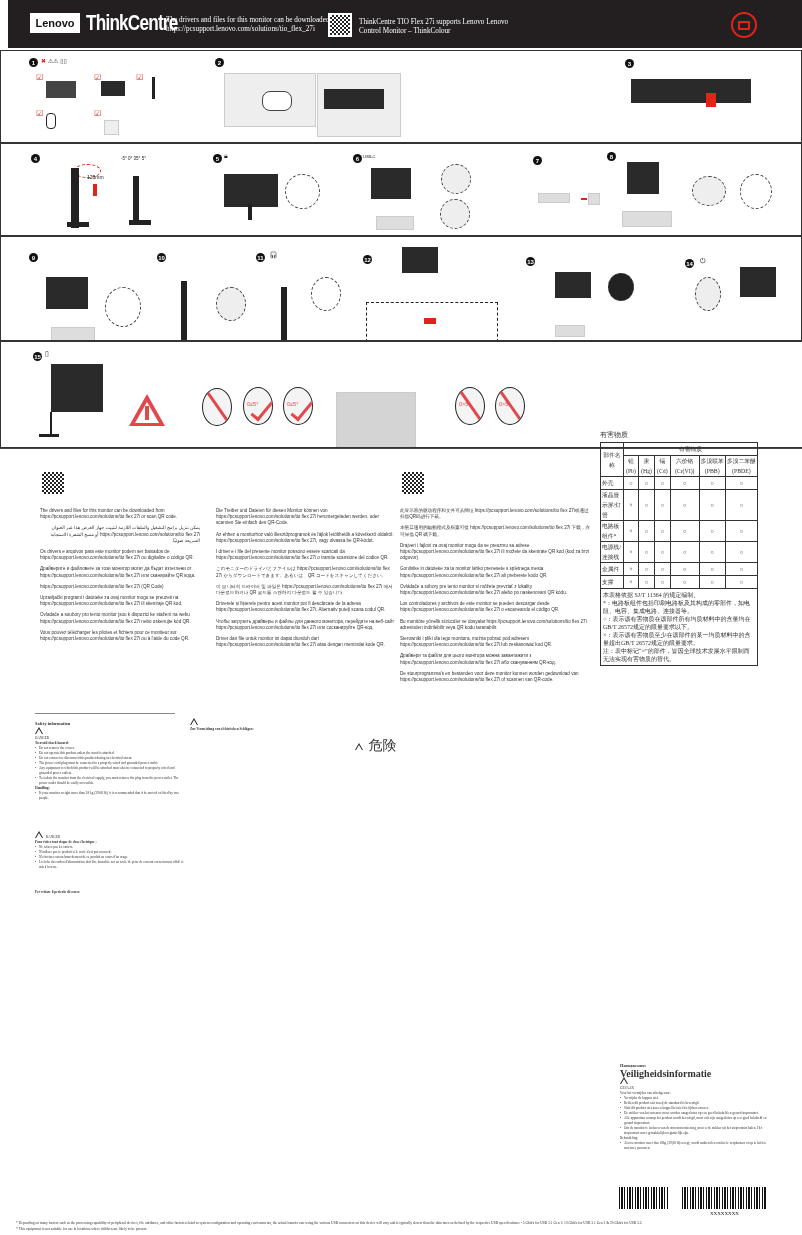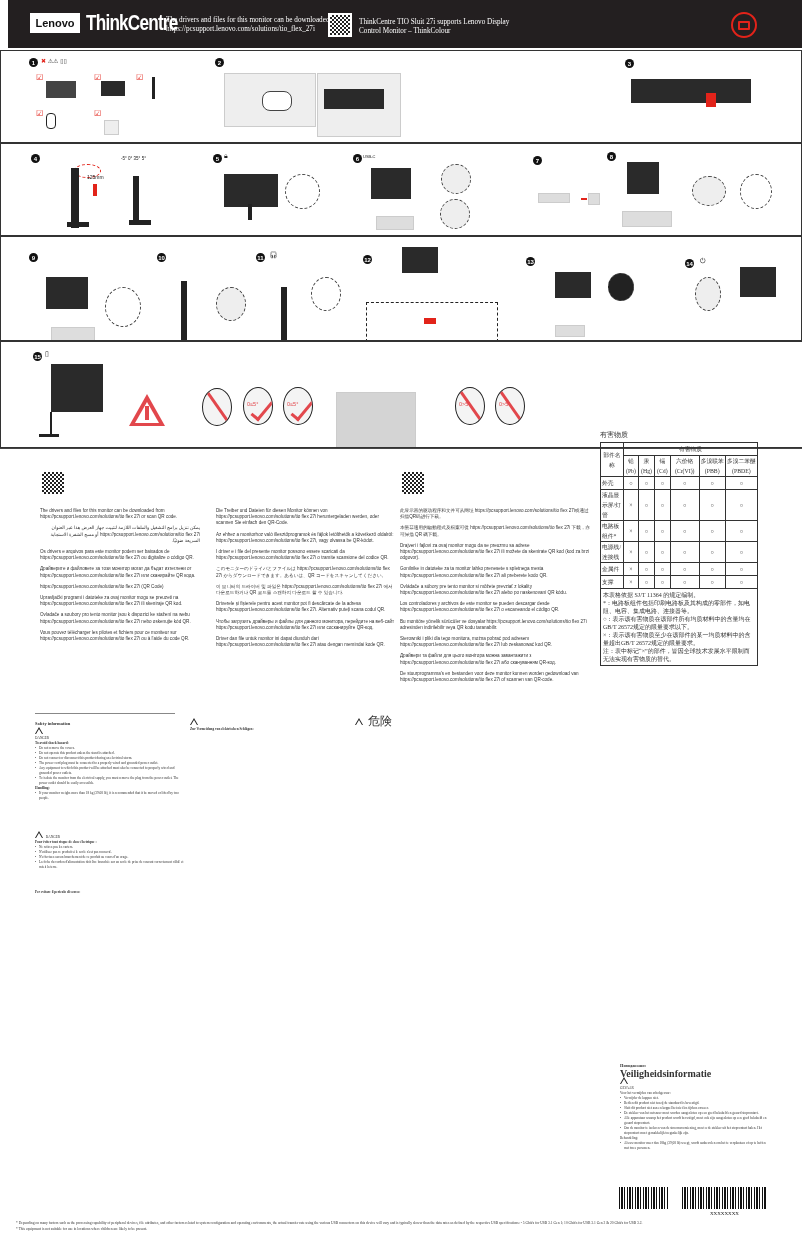--- a/index.html
+++ b/index.html
@@ -51,21 +51,21 @@
 
 <div class="header">
   <div class="logo-lenovo">Lenovo</div>
   <div class="logo-tc">ThinkCentre</div>
   <div class="hdr-text" style="left:158px;top:16px;">
     <div>The drivers and files for this monitor can be downloaded from</div>
     <div>https://pcsupport.lenovo.com/solutions/tio_flex_27i</div>
   </div>
   <div class="qr qr-top"></div>
   <div class="hdr-text" style="left:351px;top:18px;">
-    <div>ThinkCentre TIO Sluit 27i supports Lenovo Display</div>
+    <div>ThinkCentre TIO Flex 27i supports Lenovo Lenovo</div>
     <div>Control Monitor – ThinkColour</div>
   </div>
   <div class="monitor-icon">
       <div class="scr"></div>
     </div>
 </div>
 
 <div class="panel" style="left:0;top:50px;width:203px;height:93px;">
   <div class="step-num" style="left:28px;top:7px;">1</div>
   <div class="step-icons" style="left:40px;top:6px;">
@@ -346,21 +346,21 @@
     <li>N'effectuez aucun branchement de ce produit au cours d'un orage.</li>
     <li>La fiche du cordon d'alimentation doit être branchée sur un socle de prise de courant correctement câblé et mis à la terre.</li>
   </ul>
   <div style="margin-top:20px;font-weight:bold">Per evitare il pericolo di scosse:</div>
 </div>
 <div class="safety" style="left:190px;top:718px;width:140px;">
   <div><span class="warn-tri"></span></div>
   <div style="font-weight:bold">Zur Vermeidung von elektrischen Schlägen:</div>
 </div>
 <div class="safety" style="left:355px;top:718px;width:140px;">
-  <div style="font-size:12px;"><span class="warn-tri"></span> <span>危険</span></div>
+  <div style="font-size:14px;margin-top:25px;"><span class="warn-tri"></span> <span>危険</span></div>
 </div>
 <div class="safety" style="left:620px;top:1060px;width:150px;">
   <h4>Поводження:</h4>
   <h4 style="font-size:10px;font-weight:bold;">Veiligheidsinformatie</h4>
   <div><span class="warn-tri"></span></div>
   <div>GEVAAR</div>
   <div>Voor het vermijden van schokgevaar:</div>
   <ul>
     <li>Verwijder de kappen niet.</li>
     <li>Bedien dit product niet tenzij de standaard is bevestigd.</li>

